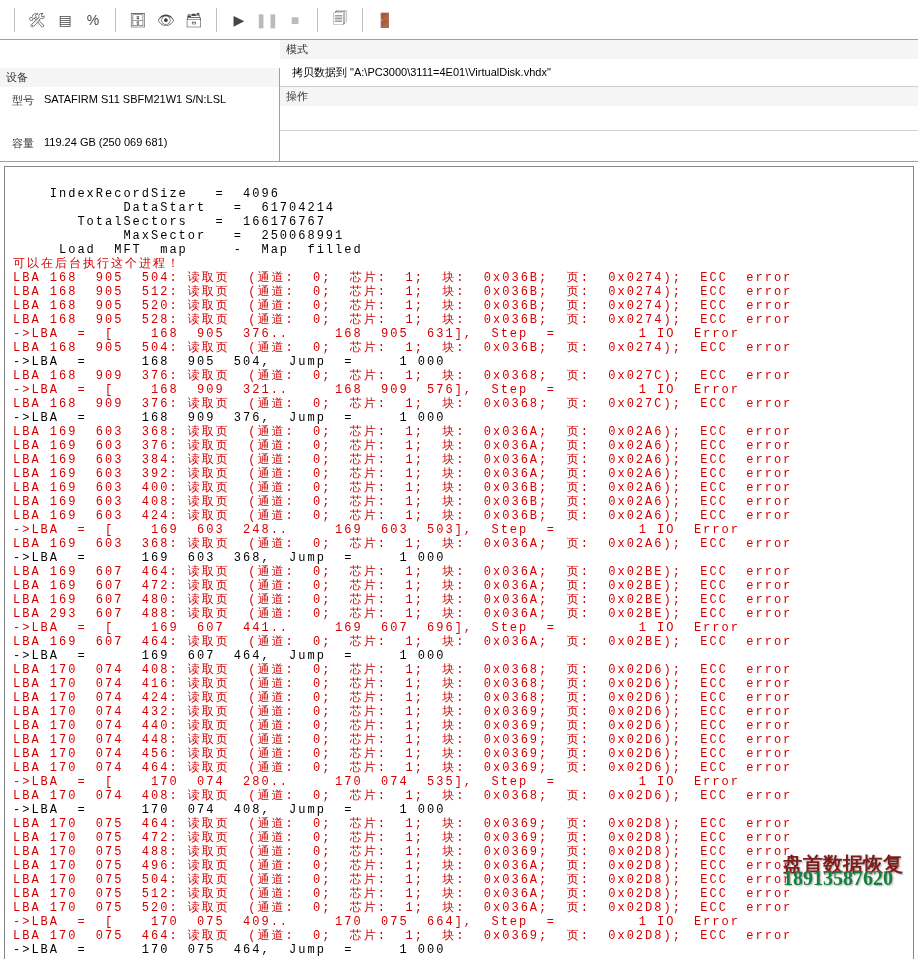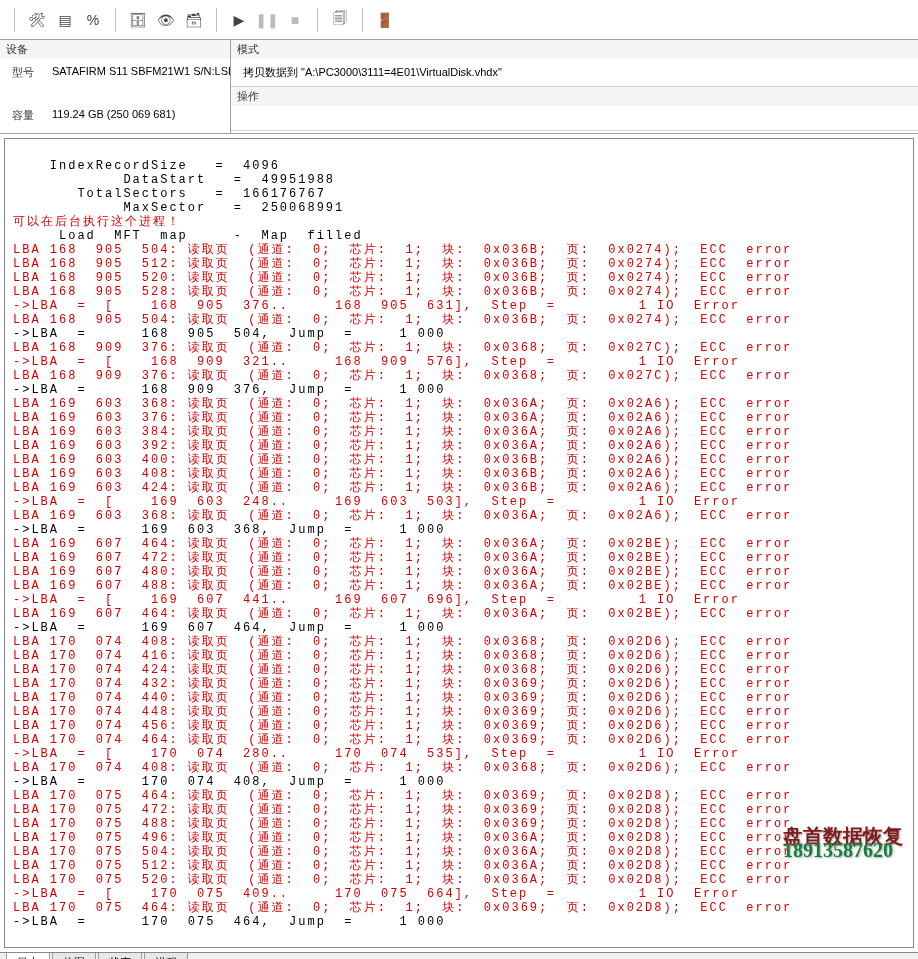--- a/index.html
+++ b/index.html
@@ -1,26 +1,26 @@
 <!DOCTYPE html>
 <html><head>
 <meta charset="utf-8">
 <style>
 * { margin: 0; padding: 0; box-sizing: border-box; }
 body { font-family: "Microsoft YaHei", "SimSun", sans-serif; font-size: 12px; background: #fff; width: 918px; }
 .toolbar { height: 40px; border-bottom: 1px solid #a0a0a0; display: flex; align-items: center; padding: 4px 8px; gap: 4px; }
 .toolbar .sep { width: 1px; height: 24px; background: #c0c0c0; margin: 0 6px; }
 .tb-btn { width: 24px; height: 24px; display: flex; align-items: center; justify-content: center; cursor: pointer; font-size: 14px; color: #444; }
 .upper-panels { display: flex; border-bottom: 1px solid #a0a0a0; }
-.left-panel { width: 231px; border-right: 1px solid #a0a0a0; }
+.left-panel { width: 280px; border-right: 1px solid #a0a0a0; margin-top: 28px; }
 .right-panel { flex: 1; }
 .panel-section { border-bottom: 1px solid #d0d0d0; }
 .panel-header { font-size: 11px; color: #333; padding: 2px 6px; background: #f5f5f5; }
 .panel-body { padding: 6px 12px; font-size: 11px; white-space: nowrap; overflow: hidden; }
-.panel-row { display: flex; gap: 18px; margin-bottom: 4px; }
+.panel-row { display: flex; gap: 10px; margin-bottom: 4px; }
 .panel-label { color: #333; }
 .log-container { height: 810px; overflow: auto; border: 1px solid #888; margin: 4px; padding: 20px 8px; font-family: "Courier New", monospace; font-size: 12px; line-height: 14px; letter-spacing: 2px; position: relative; background: #fff; }
 .log-line { white-space: pre; }
 .black { color: #000; }
 .red { color: #d40000; }
 .watermark { position: absolute; right: 10px; bottom: 90px; font-size: 20px; font-weight: bold; font-family: "Microsoft YaHei"; letter-spacing: 0; }
 .watermark .t1 { color: #7f1d1d; text-shadow: 1px 1px 2px #aaa; text-align: right; }
 .watermark .t2 { color: #15803d; text-shadow: 1px 1px 2px #aaa; }
 .bottom-tabs { display: flex; gap: 2px; padding: 0 6px; border-top: 1px solid #888; background: #f0f0f0; }
 .bottom-tabs .tab { padding: 2px 10px; border: 1px solid #999; border-top: none; background: #e8e8e8; font-size: 11px; cursor: pointer; }
@@ -70,25 +70,25 @@
     </div>
     <div class="panel-section">
       <div class="panel-header">操作</div>
       <div class="panel-body" style="height:24px"></div>
     </div>
   </div>
 </div>
 
 <div class="log-container" id="log">
     <div class="log-line black">    IndexRecordSize   =  4096</div>
-    <div class="log-line black">            DataStart   =  49951988</div>
+    <div class="log-line black">            DataStart   =  61704214</div>
     <div class="log-line black">       TotalSectors   =  166176767</div>
     <div class="log-line black">            MaxSector   =  250068991</div>
+    <div class="log-line black">     Load  MFT  map     -  Map  filled</div>
     <div class="log-line red">可以在后台执行这个进程！</div>
-    <div class="log-line black">     Load  MFT  map     -  Map  filled</div>
     <div class="log-line red">LBA 168  905  504: 读取页  (通道:  0;  芯片:  1;  块:  0x036B;  页:  0x0274);  ECC  error</div>
     <div class="log-line red">LBA 168  905  512: 读取页  (通道:  0;  芯片:  1;  块:  0x036B;  页:  0x0274);  ECC  error</div>
     <div class="log-line red">LBA 168  905  520: 读取页  (通道:  0;  芯片:  1;  块:  0x036B;  页:  0x0274);  ECC  error</div>
     <div class="log-line red">LBA 168  905  528: 读取页  (通道:  0;  芯片:  1;  块:  0x036B;  页:  0x0274);  ECC  error</div>
     <div class="log-line red">-&gt;LBA  =  [    168  905  376..     168  905  631],  Step  =         1 IO  Error</div>
     <div class="log-line red">LBA 168  905  504: 读取页  (通道:  0;  芯片:  1;  块:  0x036B;  页:  0x0274);  ECC  error</div>
     <div class="log-line black">-&gt;LBA  =      168  905  504,  Jump  =     1 000</div>
     <div class="log-line red">LBA 168  909  376: 读取页  (通道:  0;  芯片:  1;  块:  0x0368;  页:  0x027C);  ECC  error</div>
     <div class="log-line red">-&gt;LBA  =  [    168  909  321..     168  909  576],  Step  =         1 IO  Error</div>
     <div class="log-line red">LBA 168  909  376: 读取页  (通道:  0;  芯片:  1;  块:  0x0368;  页:  0x027C);  ECC  error</div>
@@ -99,21 +99,21 @@
     <div class="log-line red">LBA 169  603  392: 读取页  (通道:  0;  芯片:  1;  块:  0x036A;  页:  0x02A6);  ECC  error</div>
     <div class="log-line red">LBA 169  603  400: 读取页  (通道:  0;  芯片:  1;  块:  0x036B;  页:  0x02A6);  ECC  error</div>
     <div class="log-line red">LBA 169  603  408: 读取页  (通道:  0;  芯片:  1;  块:  0x036B;  页:  0x02A6);  ECC  error</div>
     <div class="log-line red">LBA 169  603  424: 读取页  (通道:  0;  芯片:  1;  块:  0x036B;  页:  0x02A6);  ECC  error</div>
     <div class="log-line red">-&gt;LBA  =  [    169  603  248..     169  603  503],  Step  =         1 IO  Error</div>
     <div class="log-line red">LBA 169  603  368: 读取页  (通道:  0;  芯片:  1;  块:  0x036A;  页:  0x02A6);  ECC  error</div>
     <div class="log-line black">-&gt;LBA  =      169  603  368,  Jump  =     1 000</div>
     <div class="log-line red">LBA 169  607  464: 读取页  (通道:  0;  芯片:  1;  块:  0x036A;  页:  0x02BE);  ECC  error</div>
     <div class="log-line red">LBA 169  607  472: 读取页  (通道:  0;  芯片:  1;  块:  0x036A;  页:  0x02BE);  ECC  error</div>
     <div class="log-line red">LBA 169  607  480: 读取页  (通道:  0;  芯片:  1;  块:  0x036A;  页:  0x02BE);  ECC  error</div>
-    <div class="log-line red">LBA 169  607  488: 读取页  (通道:  0;  芯片:  1;  块:  0x036A;  页:  0x02BE);  ECC  error</div>
+    <div class="log-line red">LBA 293  607  488: 读取页  (通道:  0;  芯片:  1;  块:  0x036A;  页:  0x02BE);  ECC  error</div>
     <div class="log-line red">-&gt;LBA  =  [    169  607  441..     169  607  696],  Step  =         1 IO  Error</div>
     <div class="log-line red">LBA 169  607  464: 读取页  (通道:  0;  芯片:  1;  块:  0x036A;  页:  0x02BE);  ECC  error</div>
     <div class="log-line black">-&gt;LBA  =      169  607  464,  Jump  =     1 000</div>
     <div class="log-line red">LBA 170  074  408: 读取页  (通道:  0;  芯片:  1;  块:  0x0368;  页:  0x02D6);  ECC  error</div>
     <div class="log-line red">LBA 170  074  416: 读取页  (通道:  0;  芯片:  1;  块:  0x0368;  页:  0x02D6);  ECC  error</div>
     <div class="log-line red">LBA 170  074  424: 读取页  (通道:  0;  芯片:  1;  块:  0x0368;  页:  0x02D6);  ECC  error</div>
     <div class="log-line red">LBA 170  074  432: 读取页  (通道:  0;  芯片:  1;  块:  0x0369;  页:  0x02D6);  ECC  error</div>
     <div class="log-line red">LBA 170  074  440: 读取页  (通道:  0;  芯片:  1;  块:  0x0369;  页:  0x02D6);  ECC  error</div>
     <div class="log-line red">LBA 170  074  448: 读取页  (通道:  0;  芯片:  1;  块:  0x0369;  页:  0x02D6);  ECC  error</div>
     <div class="log-line red">LBA 170  074  456: 读取页  (通道:  0;  芯片:  1;  块:  0x0369;  页:  0x02D6);  ECC  error</div>

